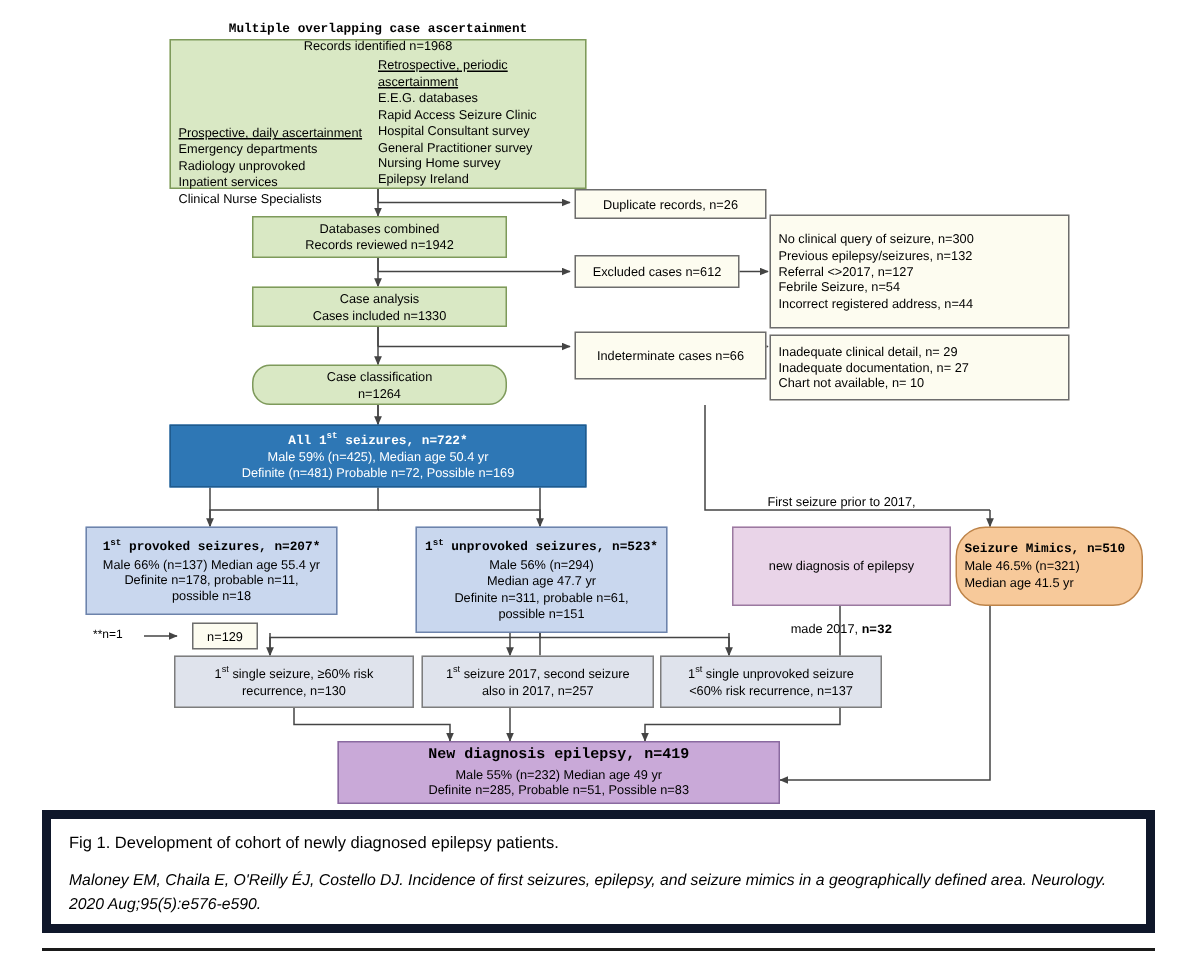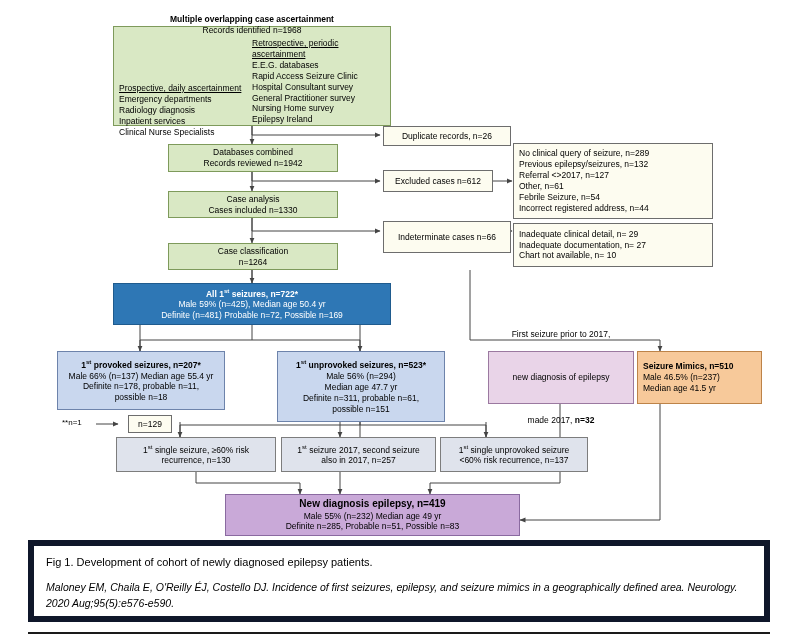--- a/index.html
+++ b/index.html
@@ -24,24 +24,24 @@
     line-height:1.28;
   }
   .center{text-align:center;}
   .left{text-align:left;}
   .green{background:#d9e8c4;border-color:#7e9a5b;}
   .cream{background:#fdfcf0;border-color:#6d6d6d;}
   .blue{background:#2e77b5;color:#ffffff;border-color:#1f5b8e;}
   .lightblue{background:#c9d7ee;border-color:#6d83ab;}
   .lightblue2{background:#c9d7ee;border-color:#6d83ab;}
   .pink{background:#e9d4e8;border-color:#9b79a0;}
-  .orange{background:#f7c99a;border-color:#bd8348;}
+  .orange{background:#f7c99a;border-color:#bd8348;border-radius:20px;}
   .purple{background:#c9a9d8;border-color:#8a6aa0;}
   .grayblue{background:#dfe3ec;border-color:#7d7d7d;}
-  .bold{font-weight:bold;}
+  .bold{font-weight:bold;font-family:Liberation Mono, monospace;}
   .u{text-decoration:underline;}
   .tiny{font-size:8px;}
   svg.lines{position:absolute;left:0;top:0;width:797px;height:640px;pointer-events:none;}
   .caption{
     position:absolute;
     box-sizing:border-box;
     border:6px solid #0f172a;
     background:#fff;
     padding:10px 12px;
   }
@@ -117,21 +117,21 @@
     </g>
   </svg>
 
   <div class="box green center" style="left:113px;top:26px;width:278px;height:100px;">
     <div class="bold">Multiple overlapping case ascertainment</div>
     <div>Records identified n=1968</div>
     <div style="display:flex;justify-content:space-between;margin-top:2px;">
       <div class="left" style="width:50%;margin-top:45px;">
         <div class="u">Prospective, daily ascertainment</div>
         <div>Emergency departments</div>
-        <div>Radiology diagnosis</div>
+        <div>Radiology unprovoked</div>
         <div>Inpatient services</div>
         <div>Clinical Nurse Specialists</div>
       </div>
       <div class="left" style="width:50%;">
         <div class="u">Retrospective, periodic ascertainment</div>
         <div>E.E.G. databases</div>
         <div>Rapid Access Seizure Clinic</div>
         <div>Hospital Consultant survey</div>
         <div>General Practitioner survey</div>
         <div>Nursing Home survey</div>
@@ -147,44 +147,43 @@
   <div class="box green center" style="left:168px;top:144px;width:170px;height:28px;">
     <div>Databases combined</div>
     <div>Records reviewed n=1942</div>
   </div>
 
   <div class="box cream center" style="left:383px;top:170px;width:110px;height:22px;">
     <div>Excluded cases n=612</div>
   </div>
 
   <div class="box cream left" style="left:513px;top:143px;width:200px;height:76px;">
-    <div>No clinical query of seizure, n=289</div>
+    <div>No clinical query of seizure, n=300</div>
     <div>Previous epilepsy/seizures, n=132</div>
     <div>Referral &lt;&gt;2017, n=127</div>
-    <div>Other, n=61</div>
     <div>Febrile Seizure, n=54</div>
     <div>Incorrect registered address, n=44</div>
   </div>
 
   <div class="box green center" style="left:168px;top:191px;width:170px;height:27px;">
     <div>Case analysis</div>
     <div>Cases included n=1330</div>
   </div>
 
   <div class="box cream center" style="left:383px;top:221px;width:128px;height:32px;">
     <div>Indeterminate cases n=66</div>
   </div>
 
   <div class="box cream left" style="left:513px;top:223px;width:200px;height:44px;">
     <div>Inadequate clinical detail, n= 29</div>
     <div>Inadequate documentation, n= 27</div>
     <div>Chart not available, n= 10</div>
   </div>
 
-  <div class="box green center" style="left:168px;top:243px;width:170px;height:27px;">
+  <div class="box green center" style="left:168px;top:243px;width:170px;height:27px;border-radius:12px;">
     <div>Case classification</div>
     <div>n=1264</div>
   </div>
 
   <div class="box blue center" style="left:113px;top:283px;width:278px;height:42px;">
     <div class="bold">
       <span>All 1</span><sup>st</sup><span> seizures, n=722*</span>
     </div>
     <div>Male 59% (n=425), Median age 50.4 yr</div>
     <div>Definite (n=481) Probable n=72, Possible n=169</div>
@@ -212,21 +211,21 @@
   <div class="box pink center" style="left:488px;top:351px;width:146px;height:53px;gap:32px;">
     <div>First seizure prior to 2017,</div>
     <div>new diagnosis of epilepsy</div>
     <div>
       <span>made 2017, </span><span class="bold">n=32</span>
     </div>
   </div>
 
   <div class="box orange left" style="left:637px;top:351px;width:125px;height:53px;">
     <div class="bold">Seizure Mimics, n=510</div>
-    <div>Male 46.5% (n=237)</div>
+    <div>Male 46.5% (n=321)</div>
     <div>Median age 41.5 yr</div>
   </div>
 
   <div class="tiny" style="position:absolute;left:62px;top:418px;width:40px;text-align:left;">
     <span>**n=1</span>
   </div>
 
   <div class="box cream center" style="left:128px;top:415px;width:44px;height:18px;">
     <div>n=129</div>
   </div>

